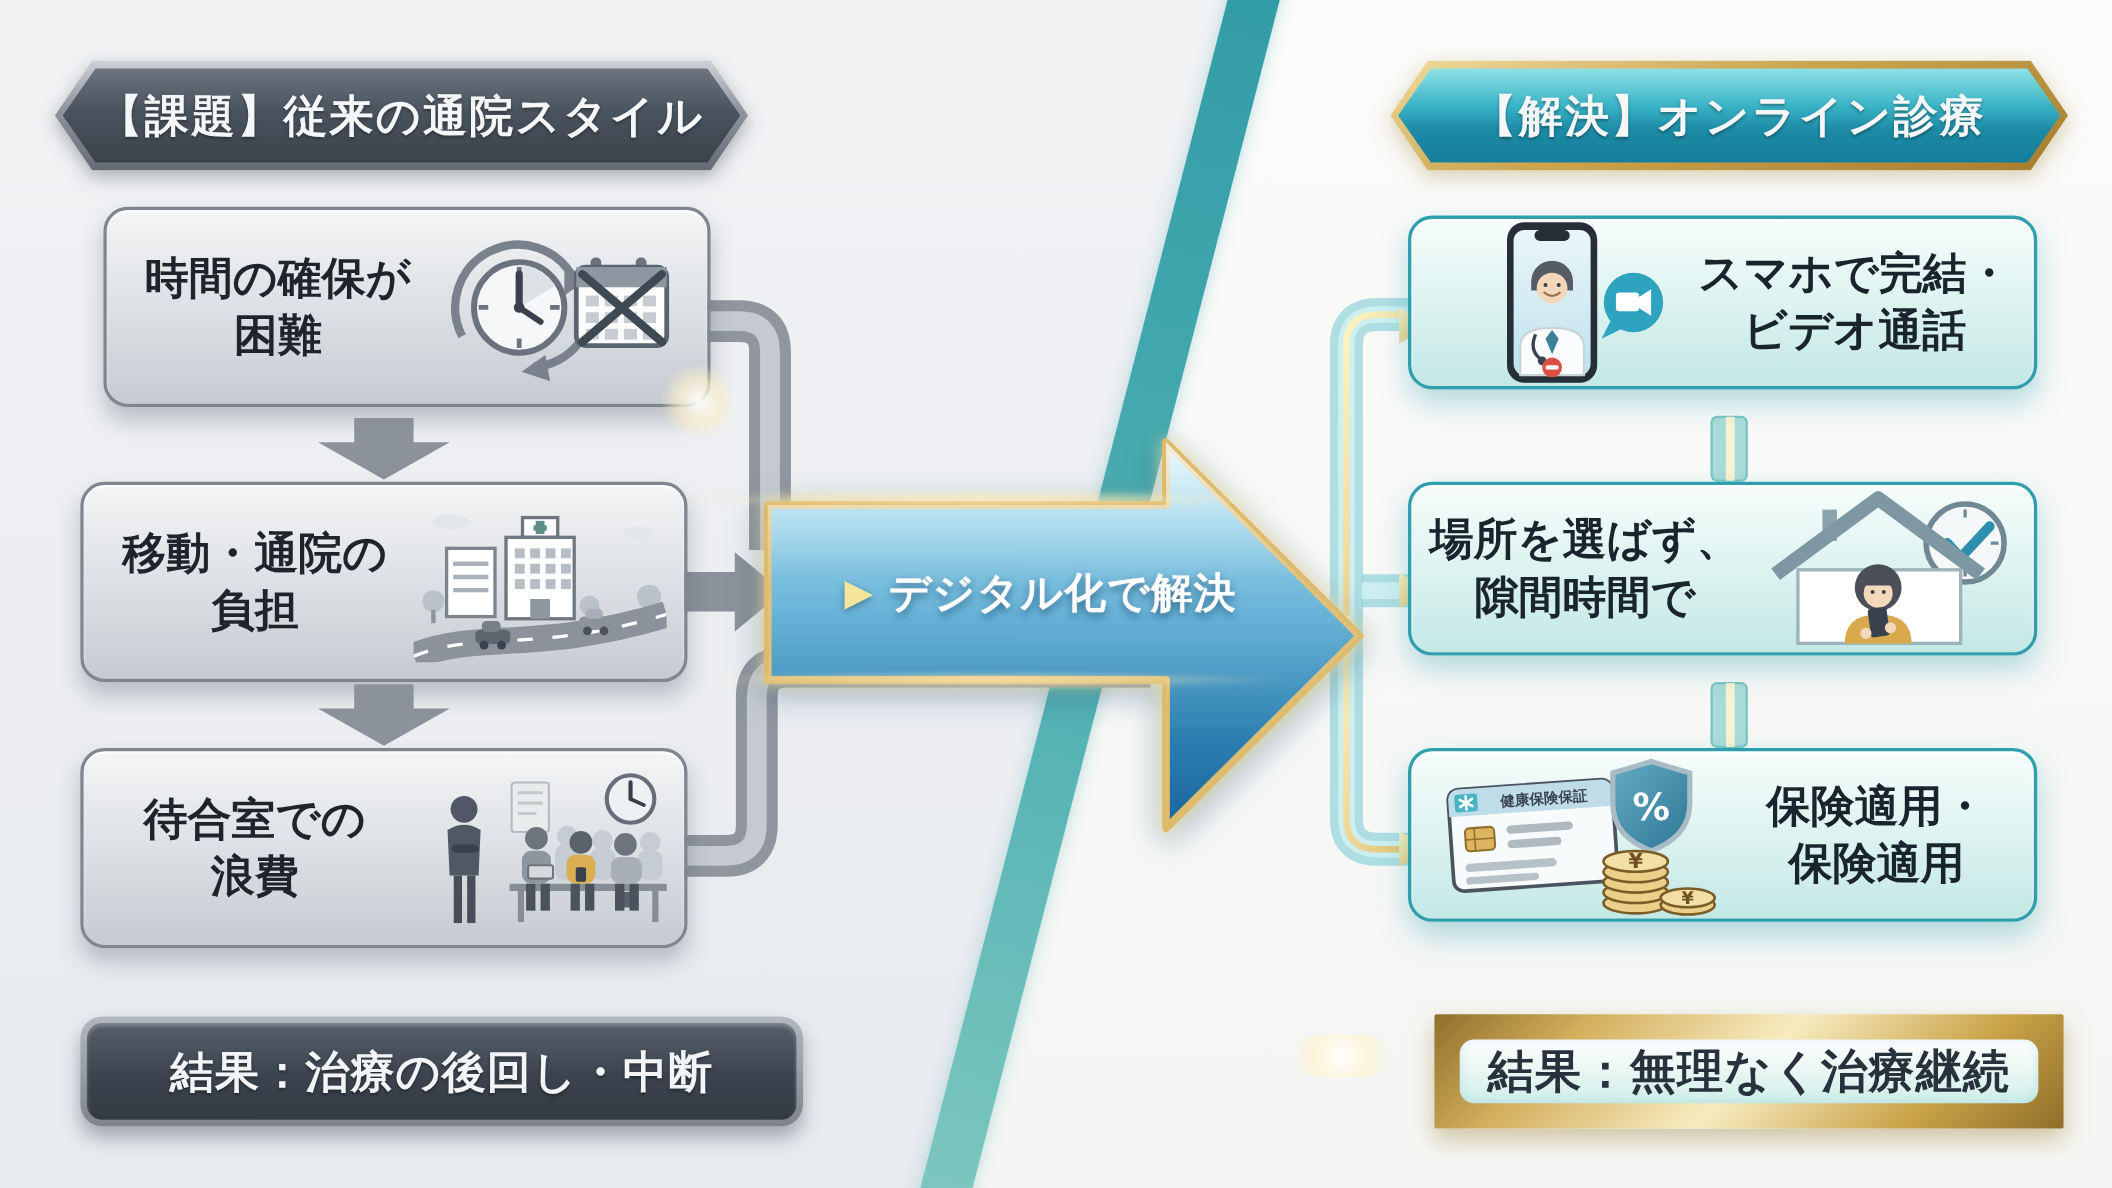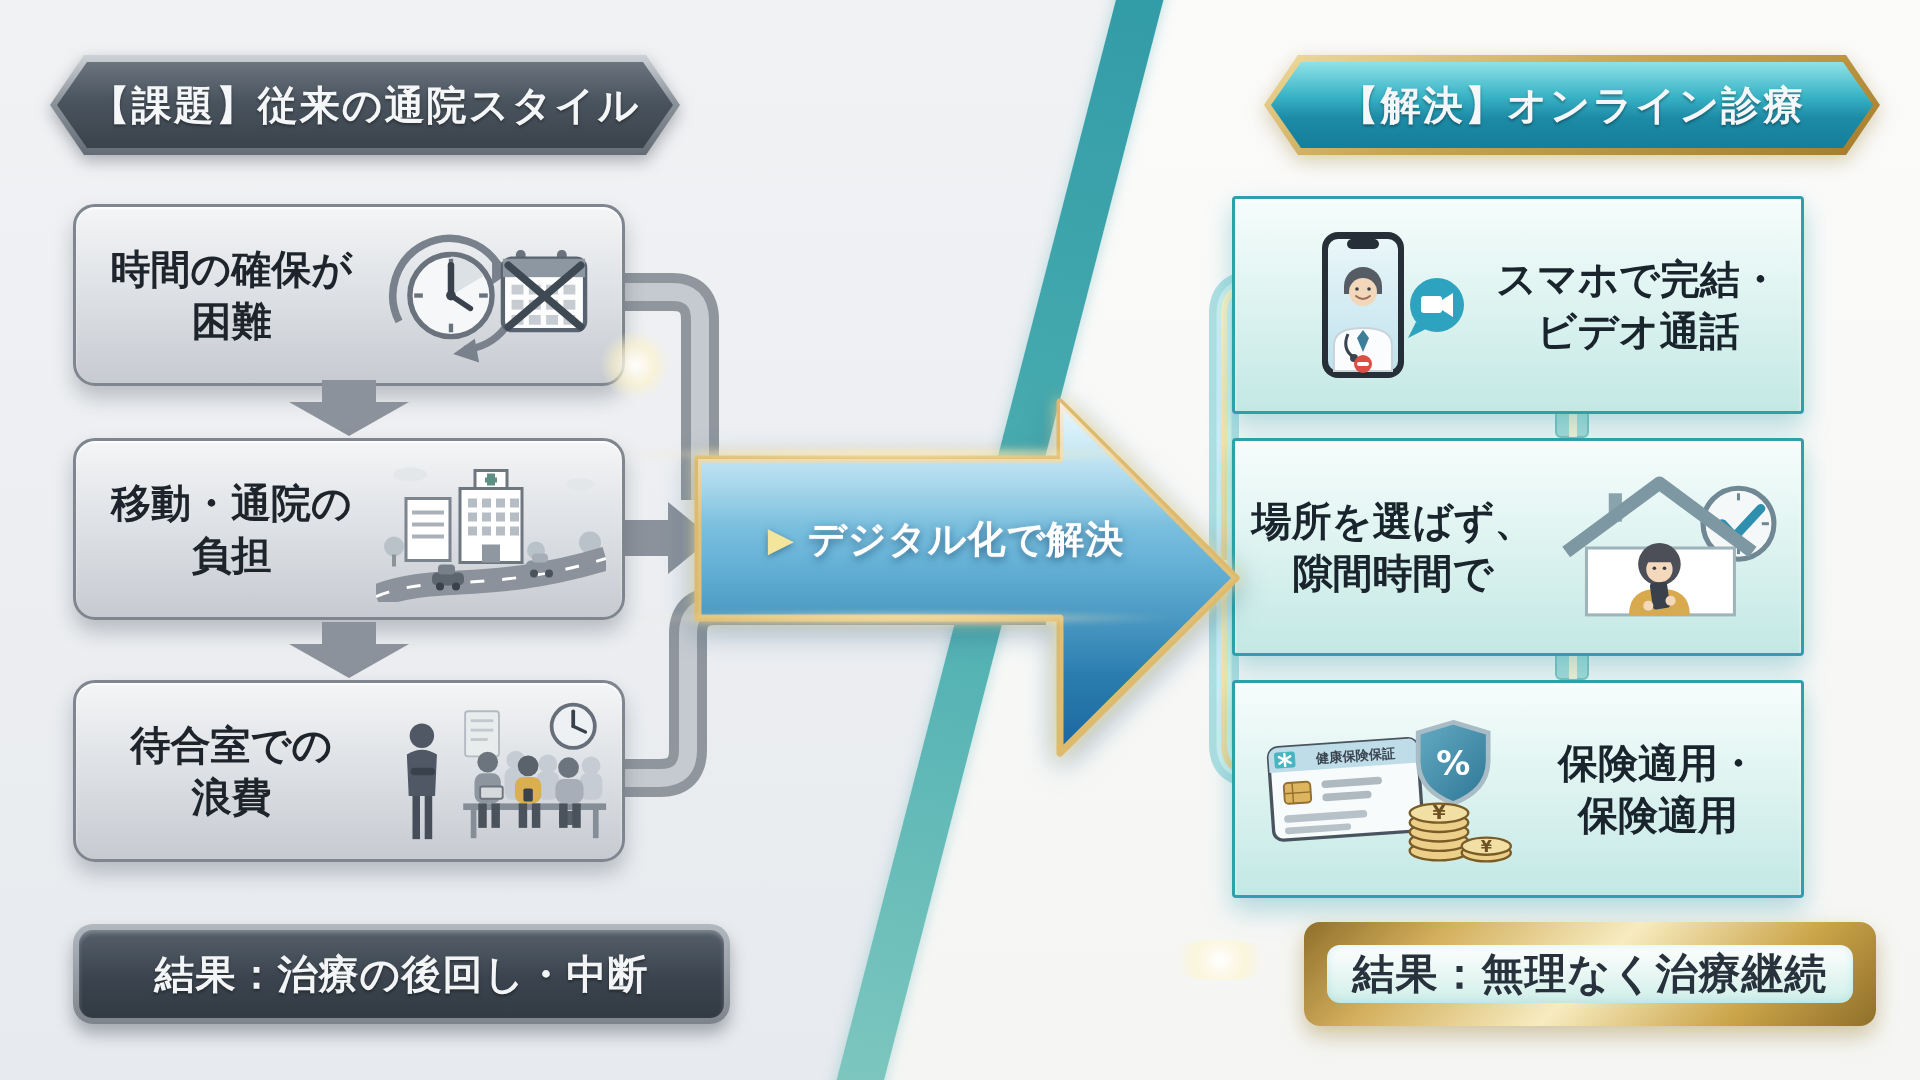--- a/index.html
+++ b/index.html
@@ -38,39 +38,39 @@
   
   .pbox{position:absolute;left:73px;width:552px;height:182px;border-radius:22px;
     border:3px solid #7f868f;
     background:linear-gradient(180deg,#f4f5f6 0%,#dfe2e6 45%,#c7cbd1 100%);
     box-shadow:0 12px 20px rgba(55,65,78,.28), inset 0 2px 2px rgba(255,255,255,.9);
     display:flex;align-items:center;padding:0 14px;box-sizing:border-box;}
   .pbox .txt{flex:1;text-align:center;color:#1e242b;font-size:40px;font-weight:900;line-height:52px;}
   .pbox .ic{width:235px;display:flex;justify-content:center;align-items:center;}
 
   
-  .sbox{position:absolute;left:1232px;width:572px;height:218px;border-radius:4px;
+  .sbox{position:absolute;left:1280px;width:572px;height:158px;border-radius:22px;
     border:3px solid #2f9fae;
     background:linear-gradient(180deg,#f6fdfc 0%,#ddf3f0 50%,#c3e8e4 100%);
     box-shadow:0 12px 26px rgba(47,159,174,.35), inset 0 2px 3px rgba(255,255,255,.95);
     display:flex;align-items:center;padding:0 12px;box-sizing:border-box;}
   .sbox .txt{flex:1;text-align:center;color:#19242c;font-size:40px;font-weight:900;line-height:52px;}
   .sbox .ic{display:flex;justify-content:center;align-items:center;}
 
   
   .footer-problem{position:absolute;left:73px;top:924px;width:657px;height:100px;border-radius:20px;
     background:linear-gradient(180deg,#b2b8bf 0%,#7d848c 100%);padding:6px;box-sizing:border-box;
     box-shadow:0 10px 16px rgba(40,50,60,.35);}
   .footer-problem .in{width:100%;height:100%;border-radius:14px;
     background:linear-gradient(180deg,#555f6a 0%,#3b444e 55%,#323b44 100%);
     box-shadow:inset 0 3px 4px rgba(255,255,255,.25);
     display:flex;align-items:center;justify-content:center;}
   .footer-problem span{color:#f2f4f6;font-size:40px;font-weight:900;letter-spacing:1px;
     text-shadow:0 2px 3px rgba(0,0,0,.4);}
-  .footer-solution{position:absolute;left:1304px;top:922px;width:572px;height:104px;border-radius:16px;
+  .footer-solution{position:absolute;left:1304px;top:922px;width:572px;height:104px;border-radius:2px;
     background:linear-gradient(135deg,#8f6f2a 0%,#d4b05e 22%,#f7ecc0 50%,#caa348 78%,#8f6f2a 100%);
     padding:23px;box-sizing:border-box;box-shadow:0 10px 22px rgba(150,120,40,.4);}
   .footer-solution .in{width:100%;height:100%;border-radius:13px;
     background:linear-gradient(180deg,#ffffff 0%,#e6f6f2 55%,#cfeee9 100%);
     display:flex;align-items:center;justify-content:center;
     box-shadow:inset 0 0 10px rgba(47,159,174,.18);}
   .footer-solution span{color:#27323c;font-size:42px;font-weight:900;letter-spacing:1px;}
 
   
   .downarrow{position:absolute;left:289px;width:120px;height:56px;}
@@ -165,21 +165,21 @@
     <span class="lbl">デジタル化で解決</span>
   </div>
 
   <div class="banner banner-problem">
     <div class="outer"></div>
     <div class="inner">
         <span>【課題】従来の通院スタイル</span>
       </div>
   </div>
 
-  <div class="pbox" style="top:204px;">
+  <div class="pbox" style="top:188px;margin-left:21px;">
     <div class="txt">
       <span>時間の確保が</span><br>
       <span>困難</span>
     </div>
     <div class="ic">
       <svg width="210" height="146" viewBox="0 0 190 135">
         <path d="M10 92 A52 52 0 1 1 104 44" fill="none" stroke="#79828c" stroke-width="7"></path>
         <polygon points="96,32 116,44 96,58" fill="#79828c"></polygon>
         <path d="M108 98 A52 52 0 0 1 70 118" fill="none" stroke="#79828c" stroke-width="7"></path>
         <polygon points="80,108 60,122 84,130" fill="#79828c"></polygon>

